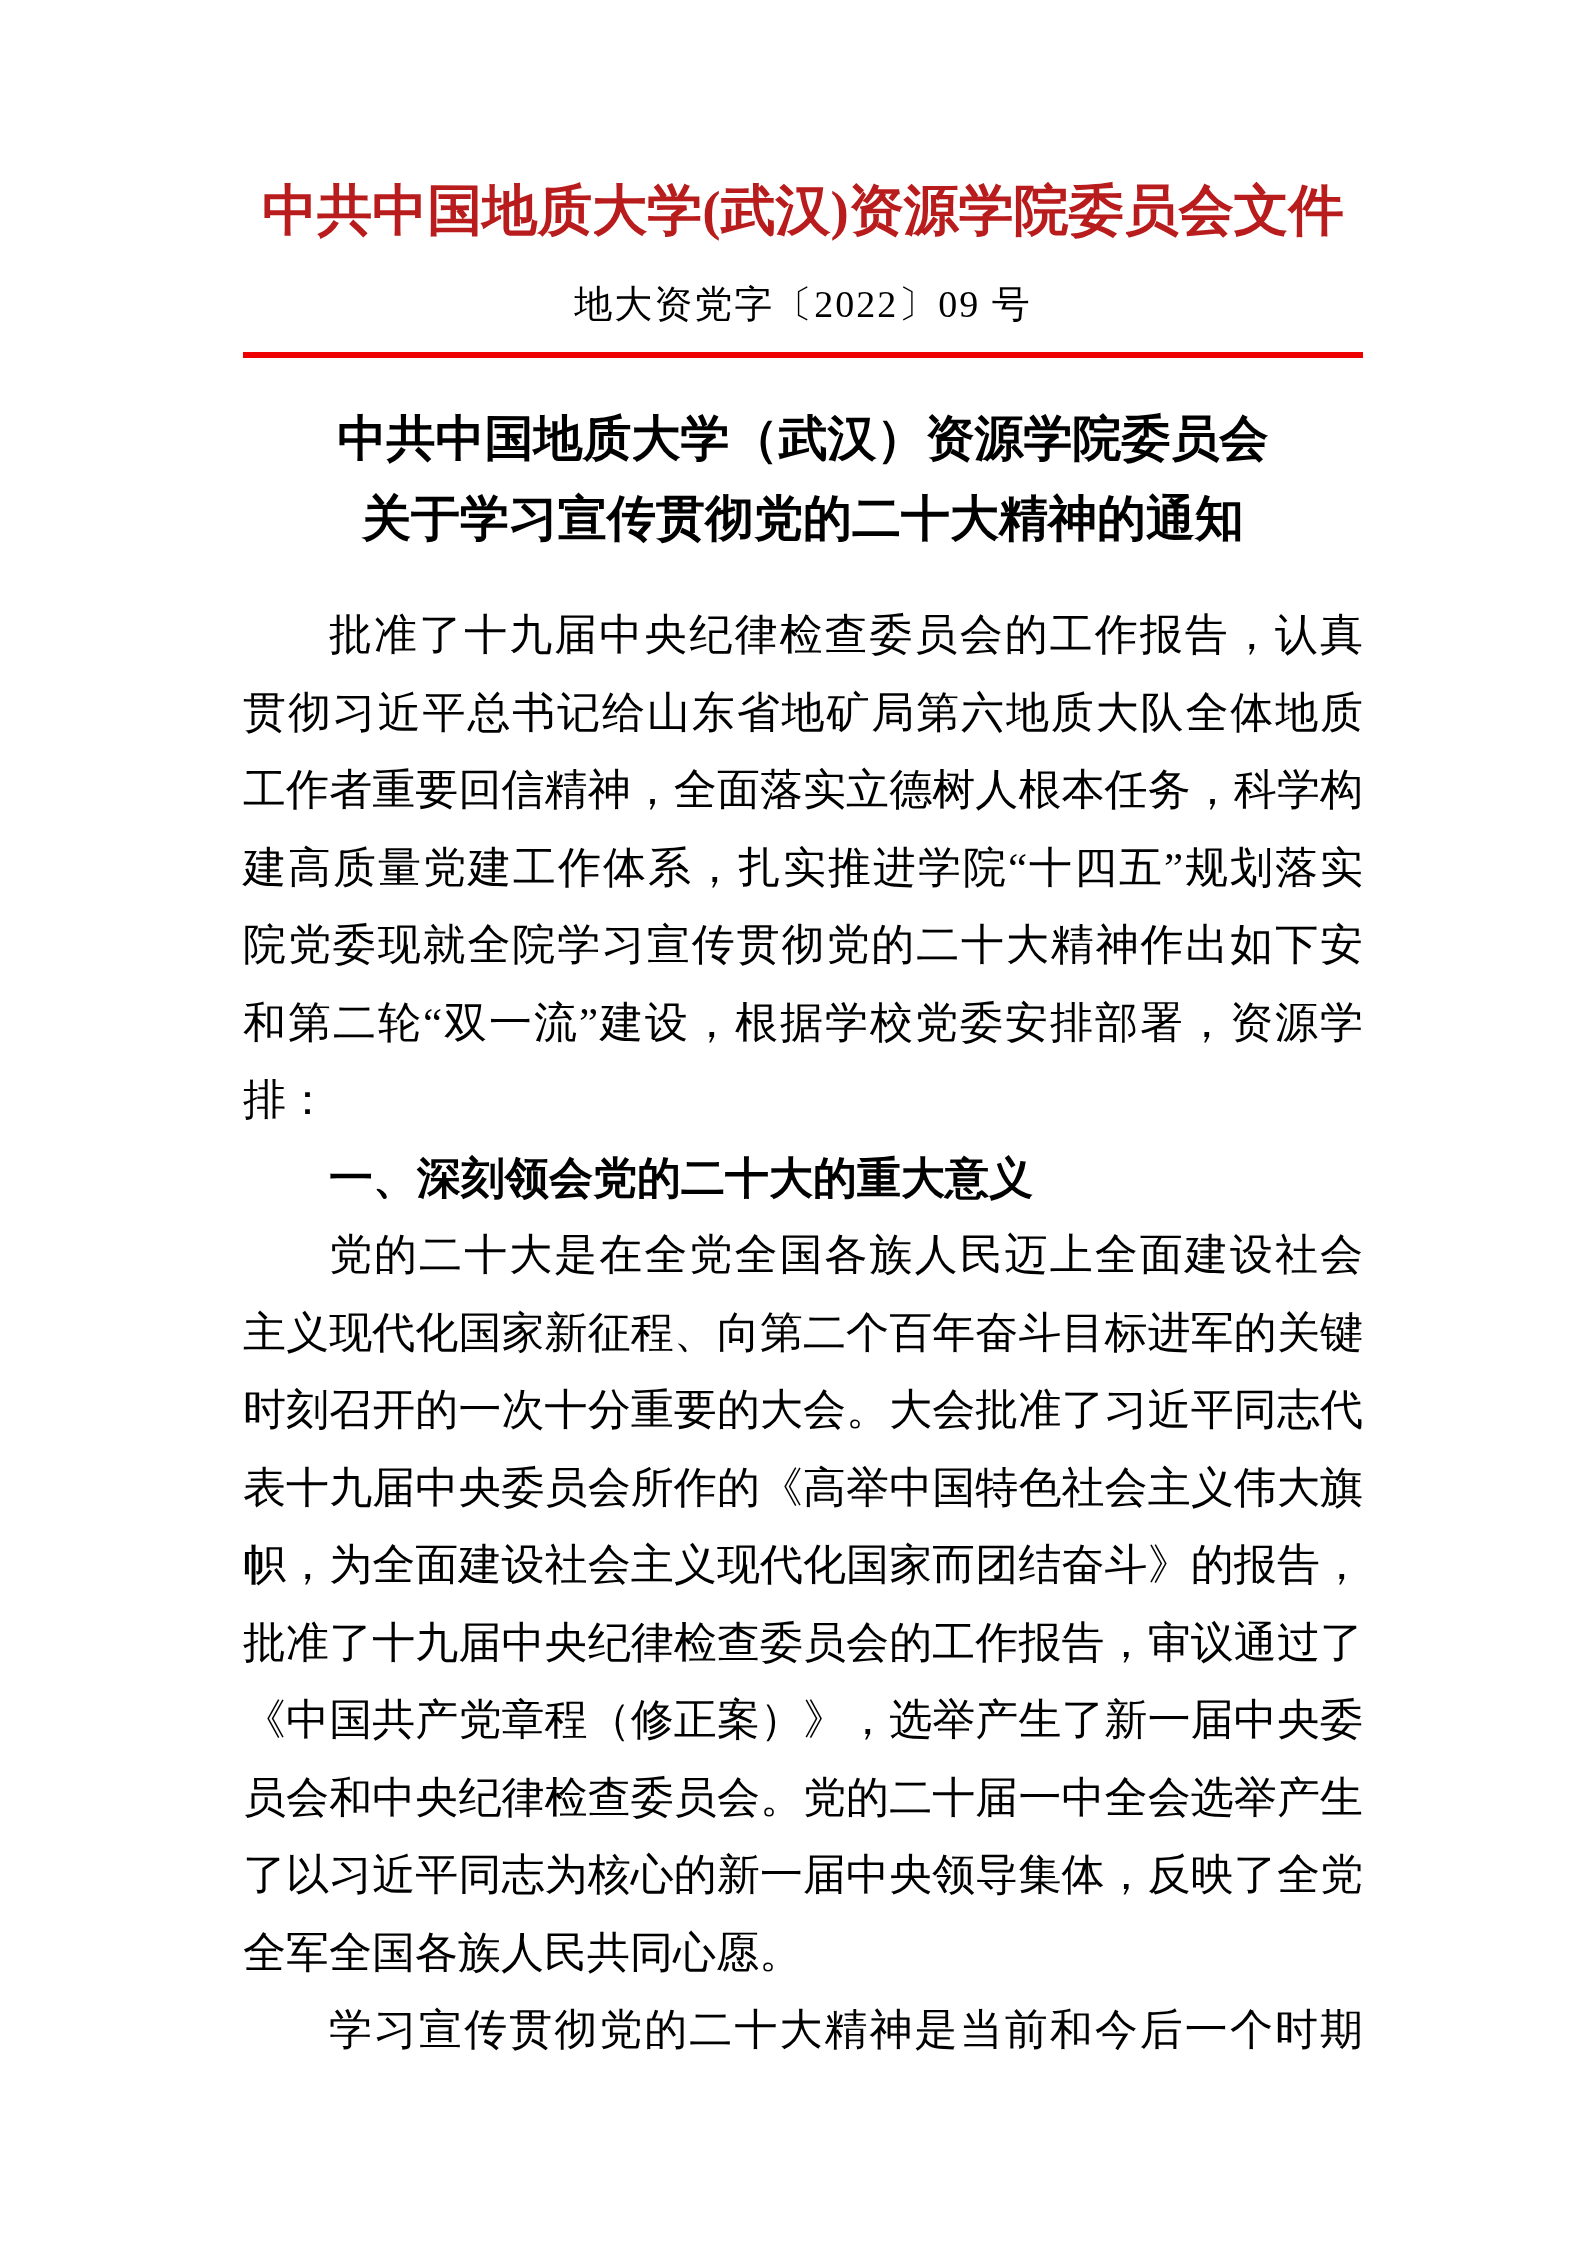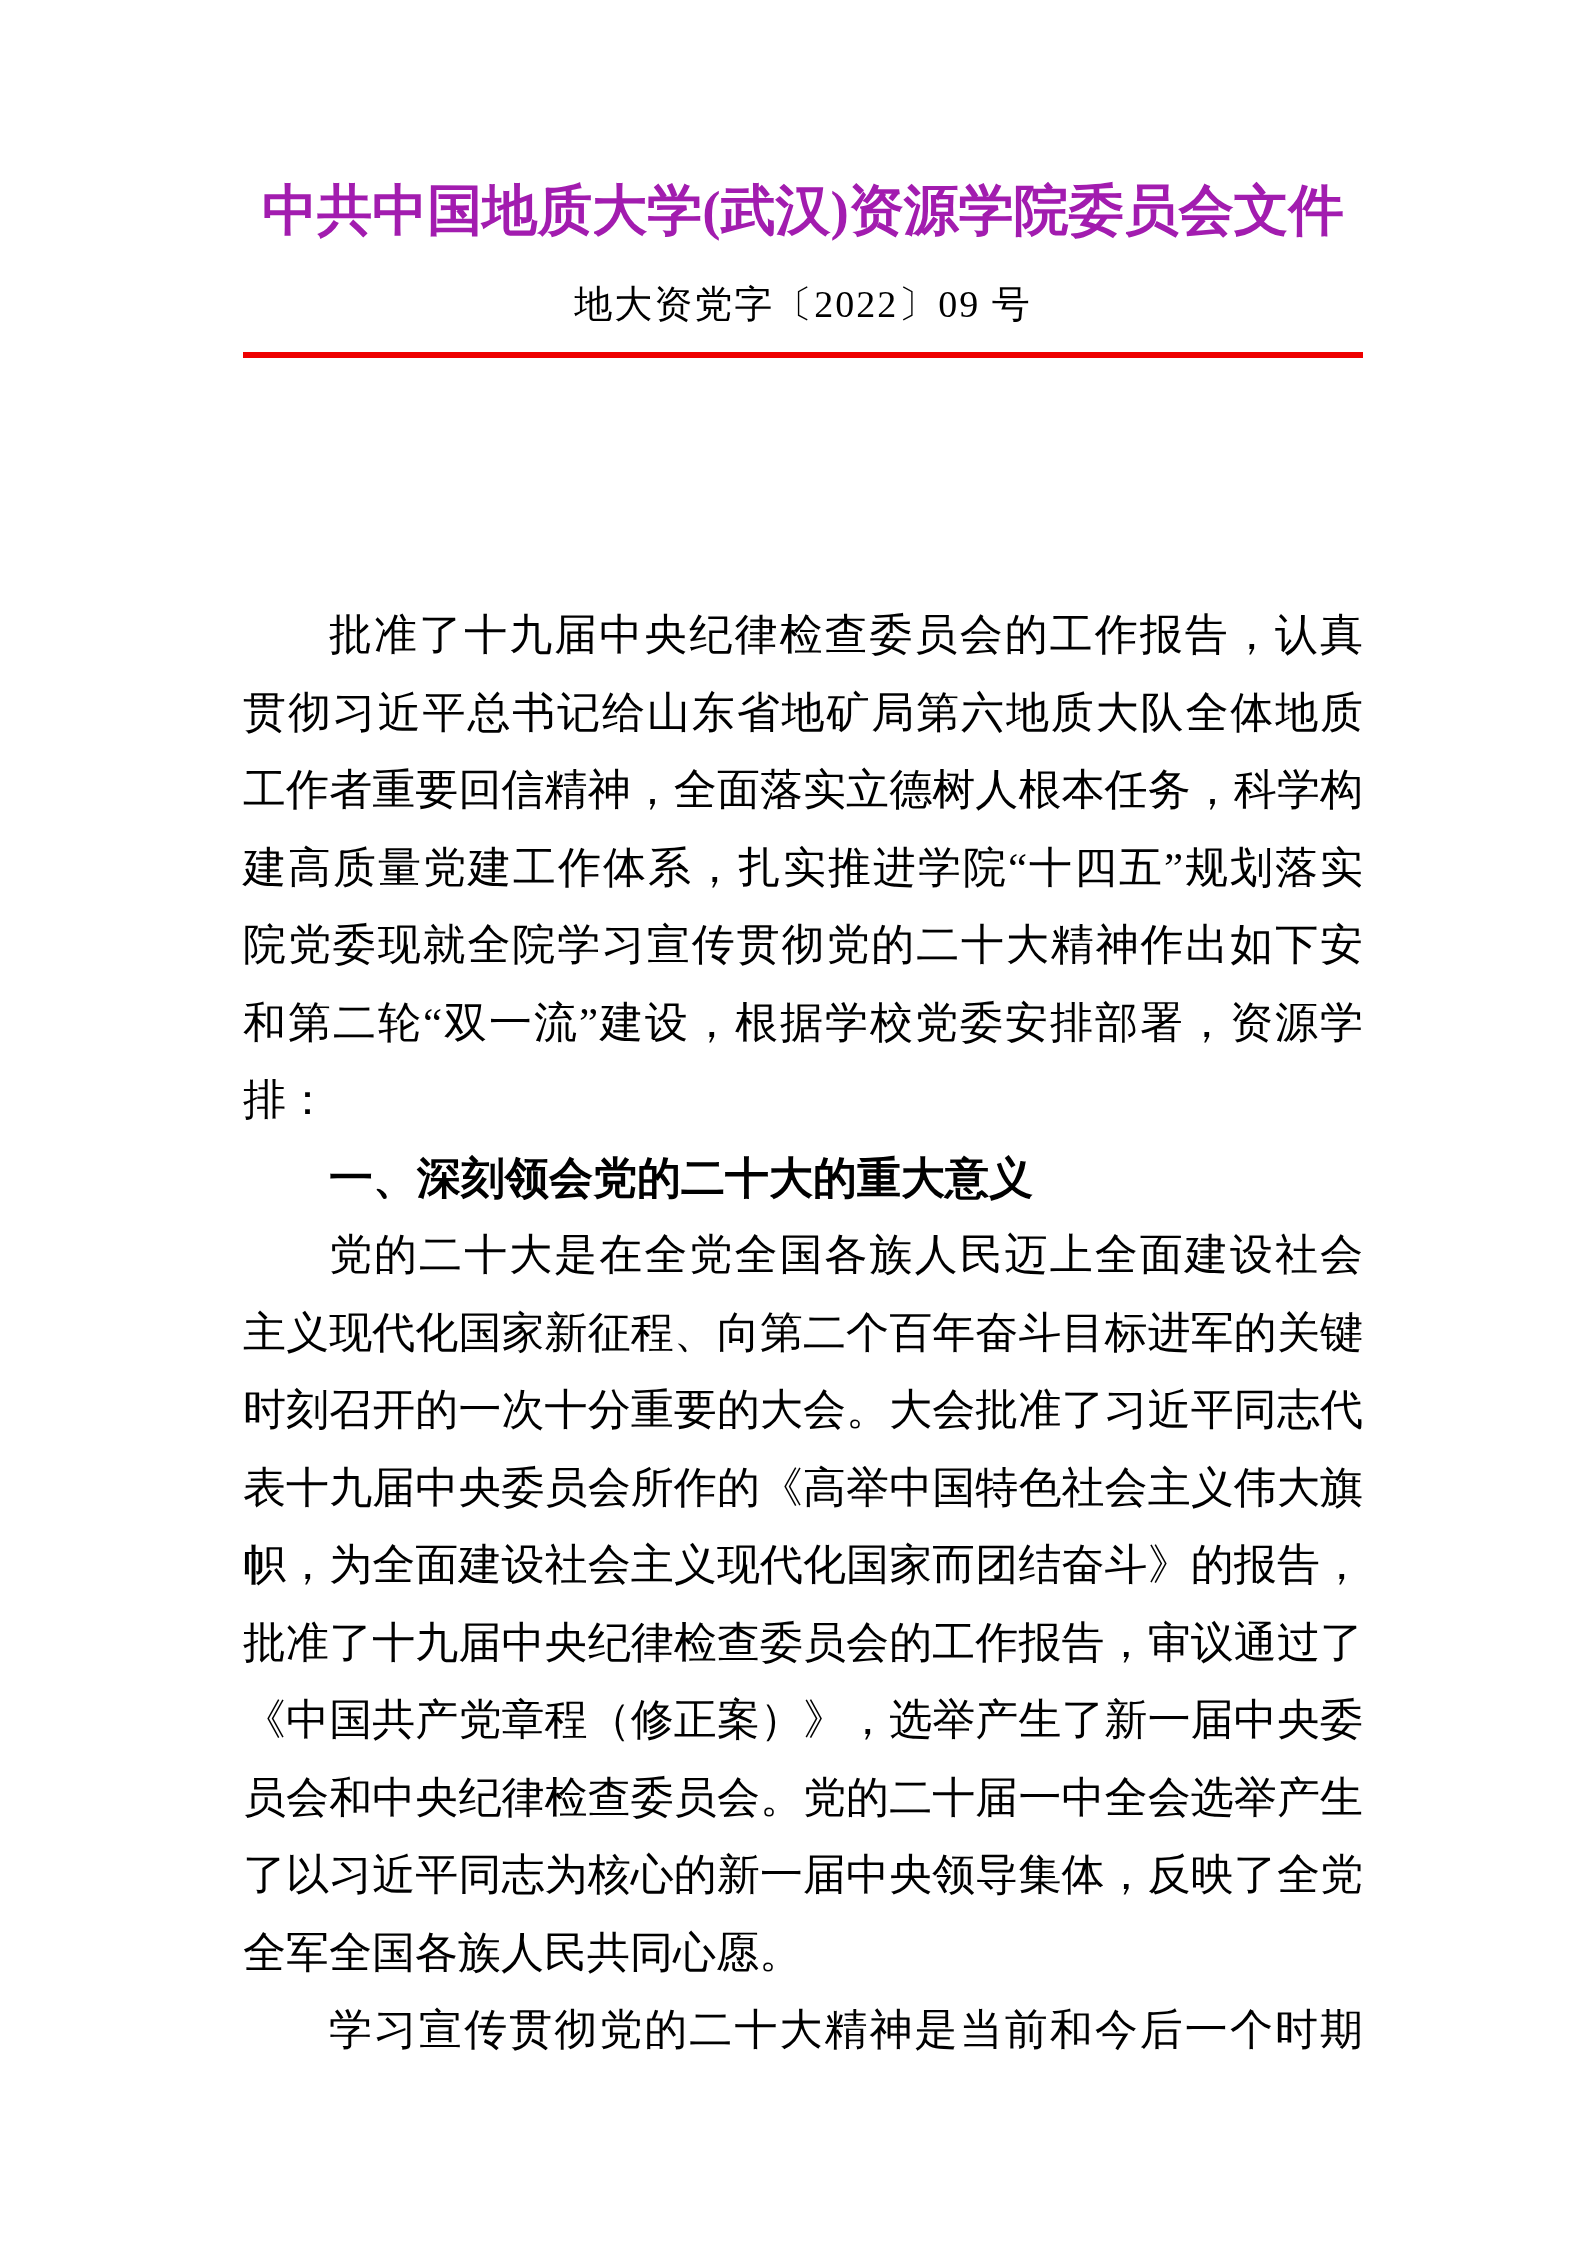--- a/index.html
+++ b/index.html
@@ -21,21 +21,21 @@
   }
   .org-title {
     position: absolute;
     top: 180px;
     left: 0;
     width: 100%;
     text-align: center;
     font-size: 55px;
     line-height: 62px;
     font-weight: bold;
-    color: #a21caf;
+    color: #b91c1c;
     white-space: nowrap;
     font-family: "Liberation Serif", "DejaVu Serif", serif;
   }
   .doc-number {
     position: absolute;
     top: 278px;
     left: 0;
     width: 100%;
     text-align: center;
     font-size: 38px;
@@ -99,20 +99,24 @@
 
 <div class="page">
   <div class="content">
 
     <div class="org-title">中共中国地质大学(武汉)资源学院委员会文件</div>
 
     <div class="doc-number">地大资党字〔2022〕09 号</div>
 
     <div class="red-rule"></div>
 
+    <div class="doc-title">
+      <div class="doc-title-line">中共中国地质大学（武汉）资源学院委员会</div>
+      <div class="doc-title-line">关于学习宣传贯彻党的二十大精神的通知</div>
+    </div>
 
     <div class="body-block">
       <div class="line indent">批准了十九届中央纪律检查委员会的工作报告，认真</div>
       <div class="line">贯彻习近平总书记给山东省地矿局第六地质大队全体地质</div>
       <div class="line">工作者重要回信精神，全面落实立德树人根本任务，科学构</div>
       <div class="line">建高质量党建工作体系，扎实推进学院“十四五”规划落实</div>
       <div class="line">院党委现就全院学习宣传贯彻党的二十大精神作出如下安</div>
       <div class="line">和第二轮“双一流”建设，根据学校党委安排部署，资源学</div>
       <div class="line plain">排：</div>
       <div class="line heading indent">一、深刻领会党的二十大的重大意义</div>

